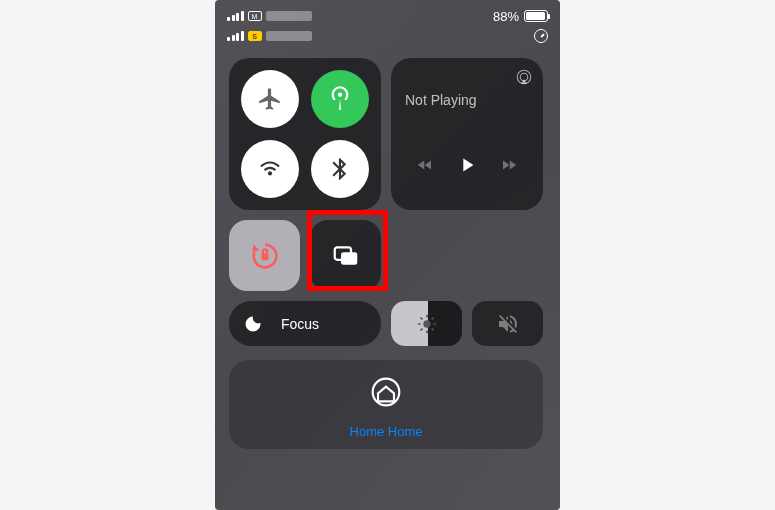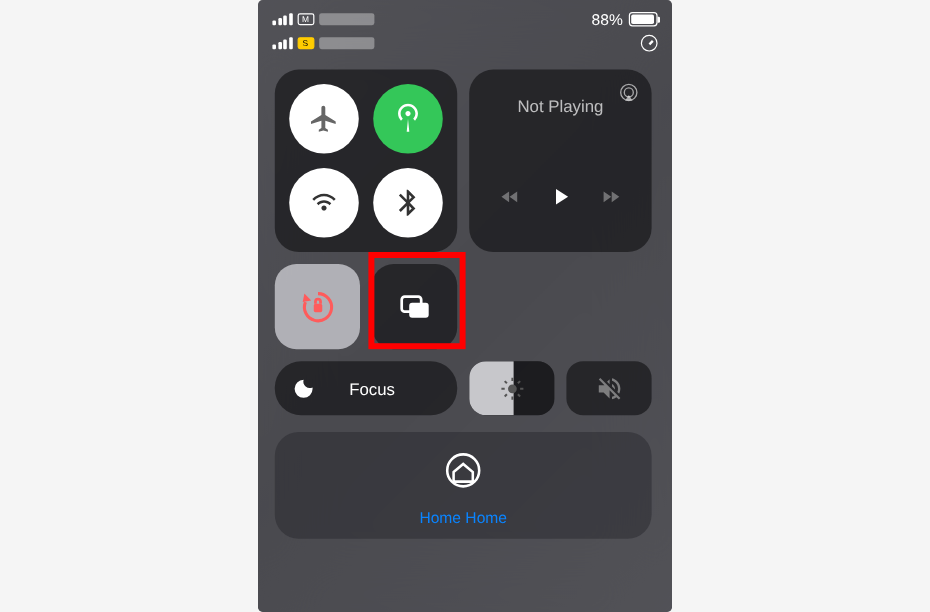--- a/index.html
+++ b/index.html
@@ -78,27 +78,27 @@
     .circle-btn.white { background: #fff; }
     .circle-btn.green { background: #34c759; }
     .circle-btn svg { width: 26px; height: 26px; }
 
     .media-module {
       width: 152px; height: 152px;
       padding: 14px;
       display: flex; flex-direction: column;
     }
     .airplay-badge { position: absolute; top: 10px; right: 10px; width: 18px; height: 18px; }
-    .media-title { color: rgba(255,255,255,0.7); font-size: 14px; margin-top: 8px; text-align: center; }
+    .media-title { color: rgba(255,255,255,0.7); font-size: 14px; margin-top: 20px; }
     .media-controls { margin-top: auto; display: flex; justify-content: center; align-items: center; gap: 22px; padding-bottom: 16px; }
     .media-controls .ctrl { color: rgba(255,255,255,0.35); cursor: pointer; }
     .media-controls .play { color: #fff; }
 
     .small-module { width: 71px; height: 71px; display:flex; align-items:center; justify-content:center; cursor:pointer; }
-    .focus-module { width: 152px; height: 45px; border-radius: 22px; display:flex; align-items:center; padding: 0 14px; gap: 28px; color:#fff; font-size:14px; cursor:pointer; }
+    .focus-module { width: 152px; height: 45px; border-radius: 22px; display:flex; align-items:center; padding: 0 14px; gap: 18px; color:#fff; font-size:14px; cursor:pointer; }
     .focus-module svg { width: 20px; height: 20px; fill: #fff; }
 
     .highlight-box {
       position: absolute;
       border: 5px solid #ff0000;
       pointer-events: none;
     }
 
     .slider-module { width: 71px; height: 45px; border-radius: 14px; background: rgba(25,25,28,0.75); display:flex; align-items:center; justify-content:center; position:relative; overflow:hidden; cursor:pointer; }
     .brightness-track { position:absolute; inset:0; background: rgba(25,25,28,0.75); }

